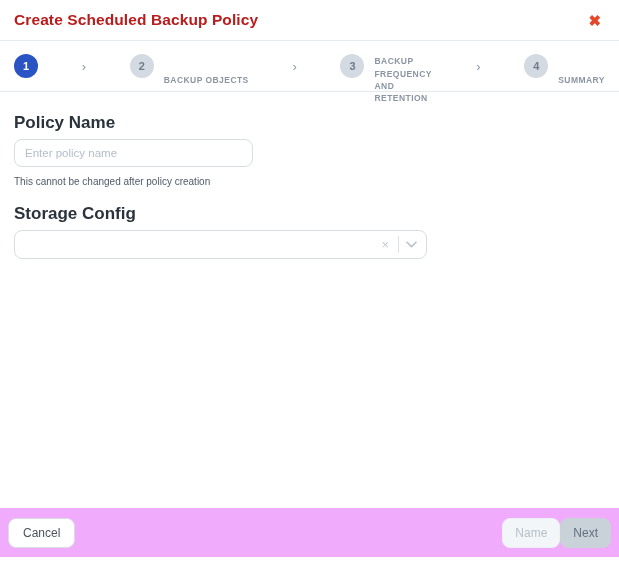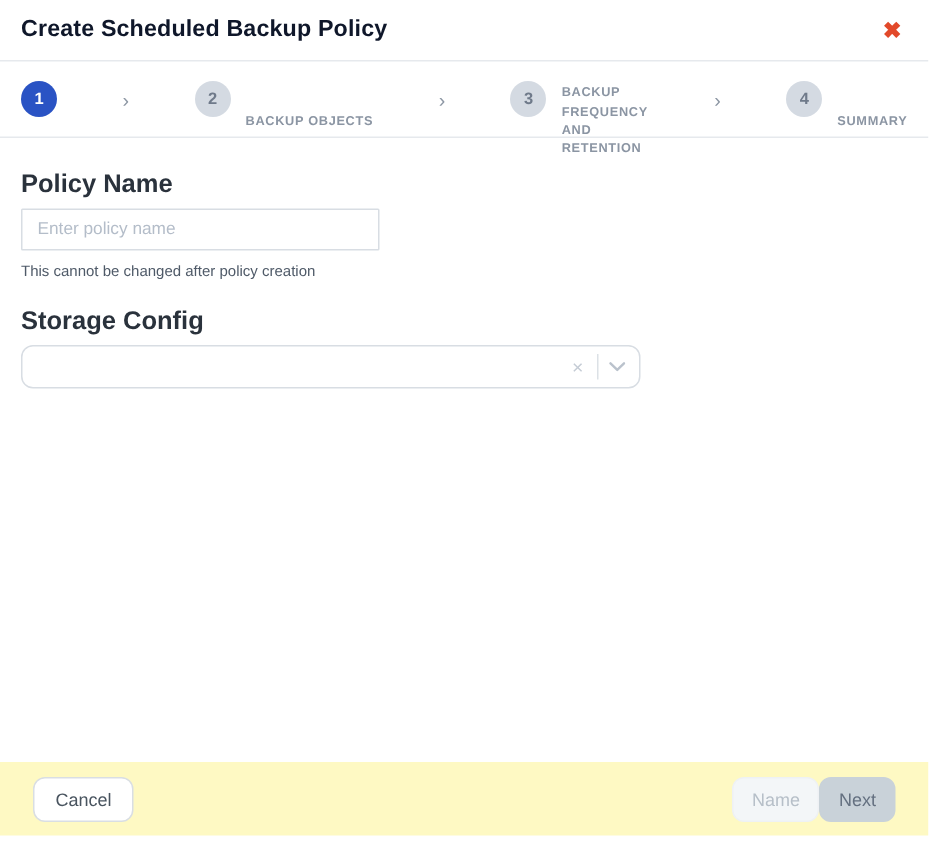--- a/index.html
+++ b/index.html
@@ -18,21 +18,21 @@
 
   
   .modal-header {
     height: 41px;
     padding: 0 14px;
     display: flex; align-items: center; justify-content: space-between;
     border-bottom: 1px solid #e6e9ed;
     flex: 0 0 auto;
   }
   .modal-title {
-    font-size: 15.5px; font-weight: 700; color: #0f172a;
+    font-size: 15.5px; font-weight: 700; color: #b91c1c;
     letter-spacing: .1px;
   }
   .close-btn {
     background: none; border: none; cursor: pointer;
     font-size: 15px; font-weight: 700; color: #e2492a;
     line-height: 1; padding: 2px 4px;
   }
 
   
   .stepper {
@@ -66,21 +66,21 @@
 
   
   .modal-body { flex: 1 1 auto; padding: 21px 14px; }
   .field-label {
     display: block;
     font-size: 17px; font-weight: 600; color: #2a323c;
     margin-bottom: 6px;
   }
   .text-input {
     width: 239px; height: 28px;
-    border: 1px solid #d8dde3; border-radius: 1px;
+    border: 1px solid #d8dde3; border-radius: 8px;
     padding: 0 10px;
     font-family: "Liberation Sans", sans-serif;
     font-size: 11.5px; color: #1c232c;
     outline: none; background: #ffffff;
   }
   .text-input::placeholder { color: #b4bdc9; }
   .helper-text {
     font-size: 10px; color: #4f5a68; margin-top: 9px;
   }
   .field-group + .field-group { margin-top: 17px; }
@@ -99,22 +99,22 @@
   }
   .select-divider {
     width: 1px; height: 17px; background: #dce1e6;
     margin: 0 7px; flex: 0 0 auto;
   }
   .select-chevron { display: flex; align-items: center; cursor: pointer; }
 
   
   .modal-footer {
     height: 49px; margin-bottom: 4px;
-    background: #fef9c3;
-    padding: 0 22px;
+    background: #f0abfc;
+    padding: 0 8px;
     display: flex; align-items: center; justify-content: space-between;
     flex: 0 0 auto;
   }
   .btn {
     height: 30px; border-radius: 8px;
     font-family: "Liberation Sans", sans-serif;
     font-size: 12px; cursor: pointer;
     display: inline-flex; align-items: center; justify-content: center;
   }
   .btn-cancel {

